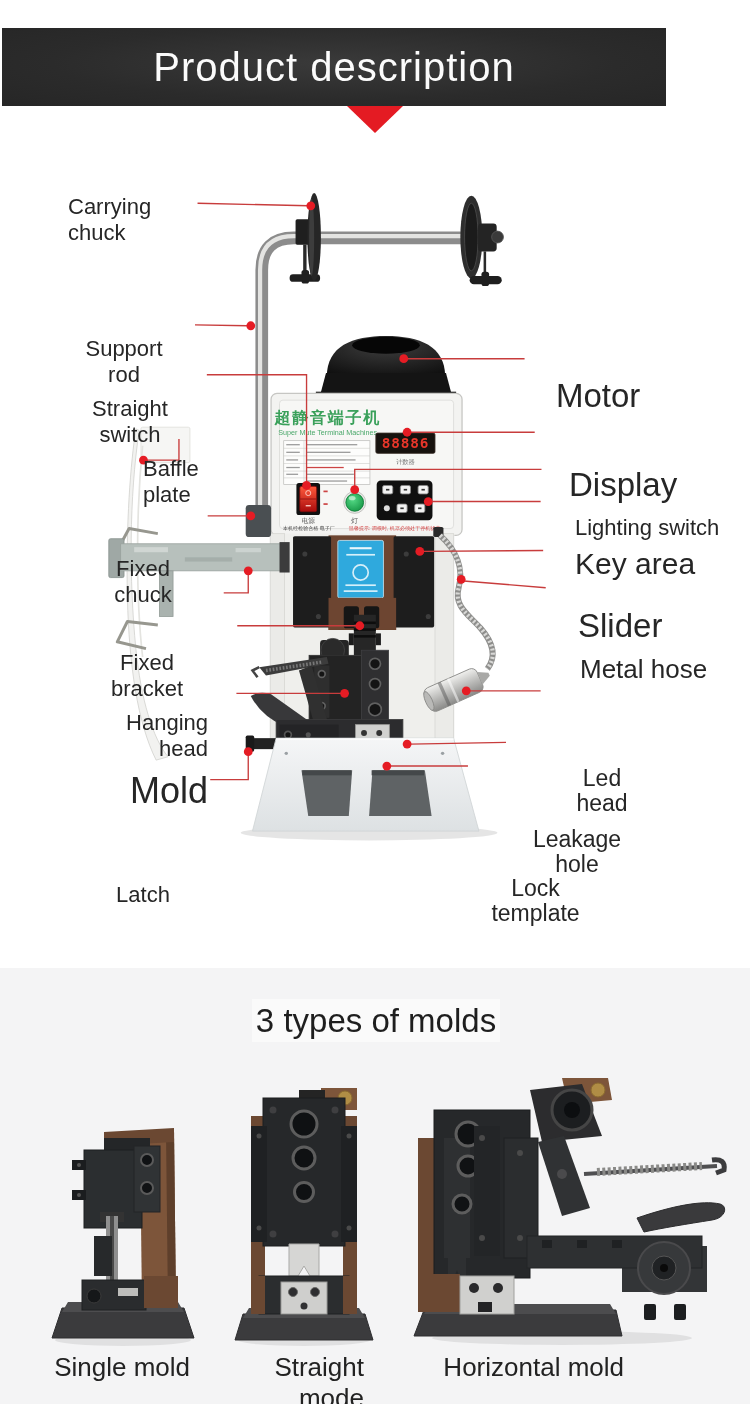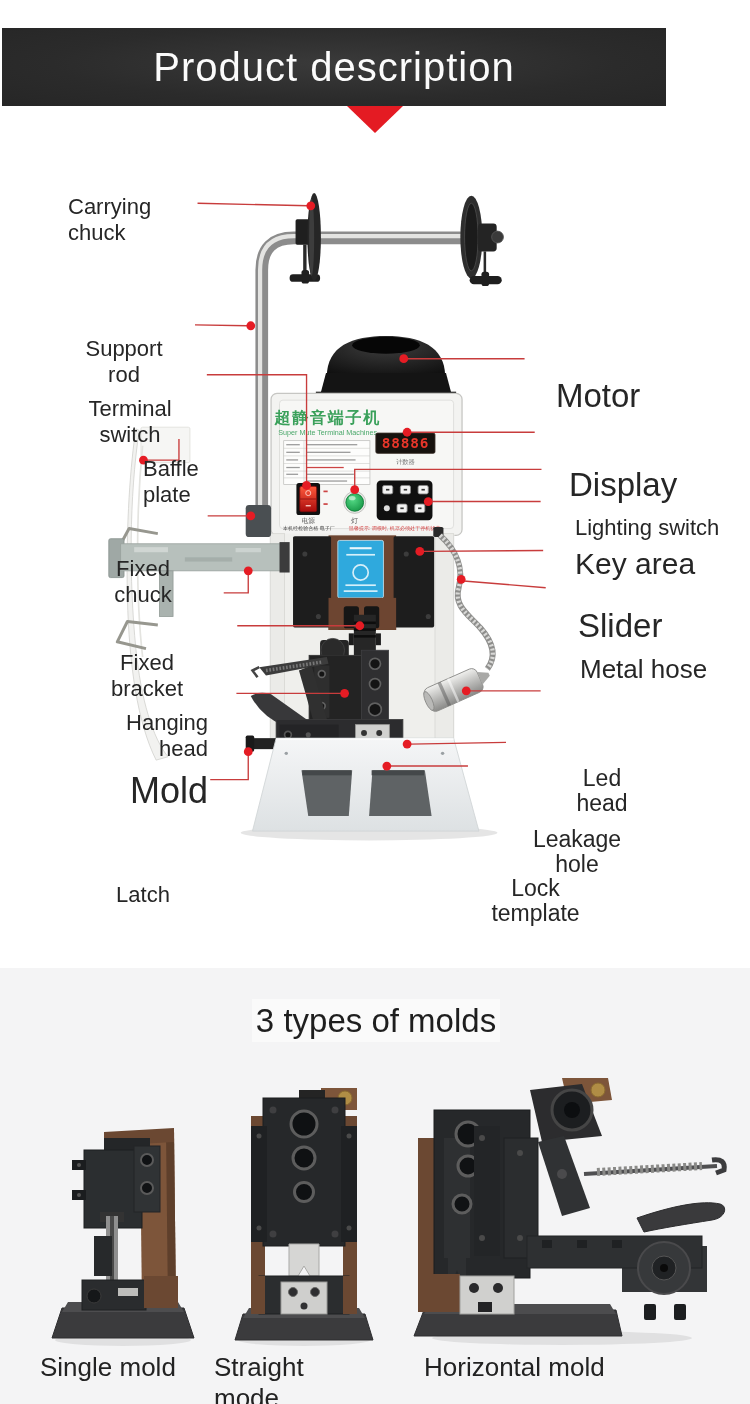--- a/index.html
+++ b/index.html
@@ -20,21 +20,21 @@
   .lbl.fs23{font-size:23px;line-height:25px;}
   .lbl.fs26{font-size:26px;line-height:28px;}
   .lbl.fs27{font-size:33px;line-height:29px;}
   .lbl.fs30{font-size:30px;line-height:32px;}
   .lbl.fs36{font-size:36px;line-height:38px;}
   
   .molds{left:0;top:968px;width:750px;height:436px;background:#f4f4f5;}
   .molds-head-box{left:252px;top:999px;width:248px;height:43px;background:#fafafa;
     display:flex;align-items:center;justify-content:center;}
   .molds-head{font-size:33px;color:#1e1e1e;}
-  .cap{position:absolute;top:1350px;font-size:26px;color:#222;text-align:left;}
+  .cap{position:absolute;top:1350px;font-size:26px;color:#222;text-align:right;}
 </style>
 </head>
 <body>
 
 <div class="abs banner">
   <div class="banner-title">Product description</div>
 </div>
 <div class="abs tri"></div>
 
 <div class="abs fig">
@@ -316,21 +316,21 @@
 
 <div class="lbl" style="left:68px;top:186px;width:85px;margin-top:8px;">
   <div>Carrying</div>
     <div>chuck</div>
 </div>
 <div class="lbl" style="left:84px;top:336px;width:80px;text-align:center;">
   <div>Support</div>
     <div>rod</div>
 </div>
 <div class="lbl" style="left:88px;top:396px;width:84px;text-align:center;">
-  <div>Terminal</div>
+  <div>Straight</div>
     <div>switch</div>
 </div>
 <div class="lbl" style="left:143px;top:456px;width:62px;text-align:left;">
   <div>Baffle</div>
     <div>plate</div>
 </div>
 <div class="lbl" style="left:112px;top:556px;width:62px;text-align:center;">
   <div>Fixed</div>
     <div>chuck</div>
 </div>

